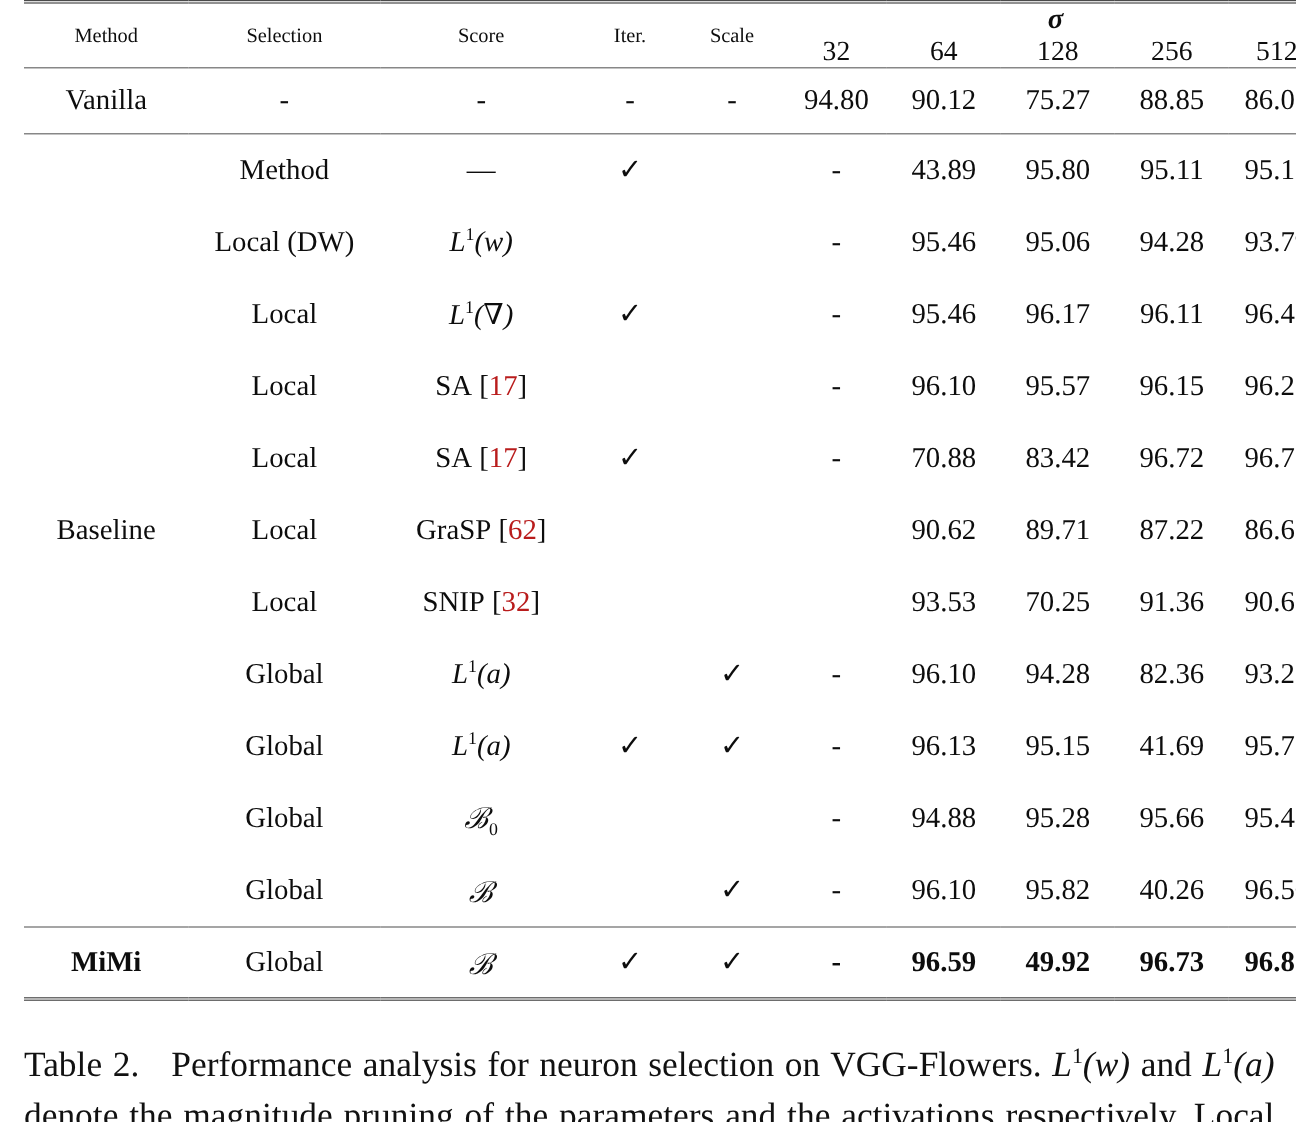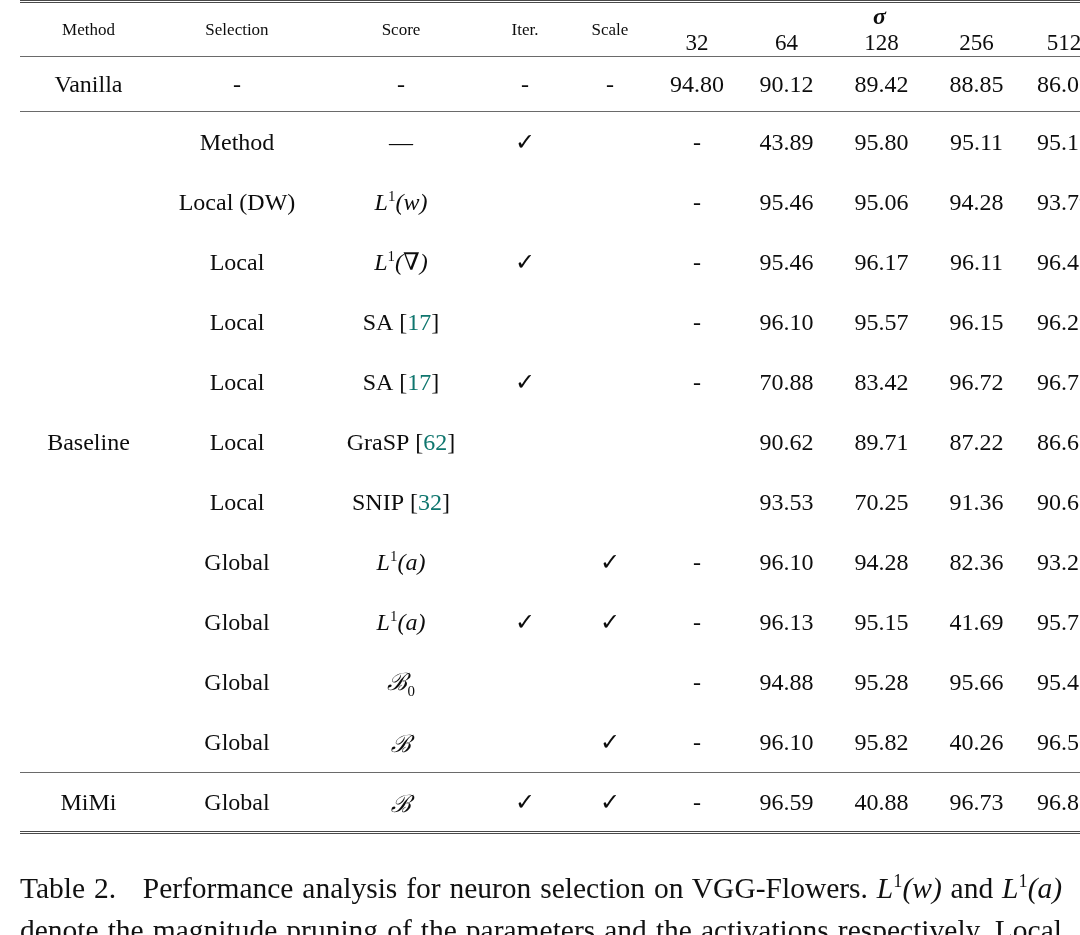--- a/index.html
+++ b/index.html
@@ -76,35 +76,35 @@
   tr.mimi-row td { height: 58px; }
 
   td.c-method {
     font-weight: bold;
     font-size: 21px;
   }
 
   td.num { font-size: 24px; }
 
   tr.bold-row td.num,
-  tr.bold-row td.c-method { font-weight: normal; }
+  tr.bold-row td.c-method { font-weight: bold; }
 
   .check {
     font-size: 25px;
     line-height: 1;
   }
 
   
   .math { font-style: italic; font-family: "Liberation Serif", "DejaVu Serif", serif; }
   .mathL { font-style: italic; }
   .sup { font-size: 0.62em; vertical-align: super; font-style: normal; }
   .sub { font-size: 0.62em; vertical-align: sub; font-style: normal; }
   .cal { font-style: italic; font-family: "DejaVu Serif", serif; letter-spacing: 0.5px; }
   .nabla { font-style: normal; }
-  .cite { color: #0f766e; }
+  .cite { color: #b91c1c; }
 
   
 
   
   .caption {
     margin-top: 34px;
     width: 1042px;
     font-size: 29.5px;
     line-height: 1.42;
     text-align: justify;
@@ -158,21 +158,21 @@
     </tr>
 
     <tr class="data-row vanilla-row">
       <td class="c-method">Vanilla</td>
       <td>-</td>
       <td>-</td>
       <td>-</td>
       <td>-</td>
       <td class="num">94.80</td>
       <td class="num">90.12</td>
-      <td class="num">89.42</td>
+      <td class="num">75.27</td>
       <td class="num">88.85</td>
       <td class="num">86.03</td>
     </tr>
 
     <tr class="rule-mid">
       <td colspan="10"></td>
     </tr>
 
     <tr class="data-row">
       <td class="c-method"></td>
@@ -322,21 +322,21 @@
     </tr>
 
     <tr class="data-row mimi-row bold-row">
       <td class="c-method">MiMi</td>
       <td>Global</td>
       <td><span class="cal">ℬ</span></td>
       <td class="check">✓</td>
       <td class="check">✓</td>
       <td class="num">-</td>
       <td class="num">96.59</td>
-      <td class="num">40.88</td>
+      <td class="num">49.92</td>
       <td class="num">96.73</td>
       <td class="num">96.81</td>
     </tr>
 
     <tr class="rule-bottom">
       <td colspan="10"></td>
     </tr>
   </tbody>
     </table>
 

